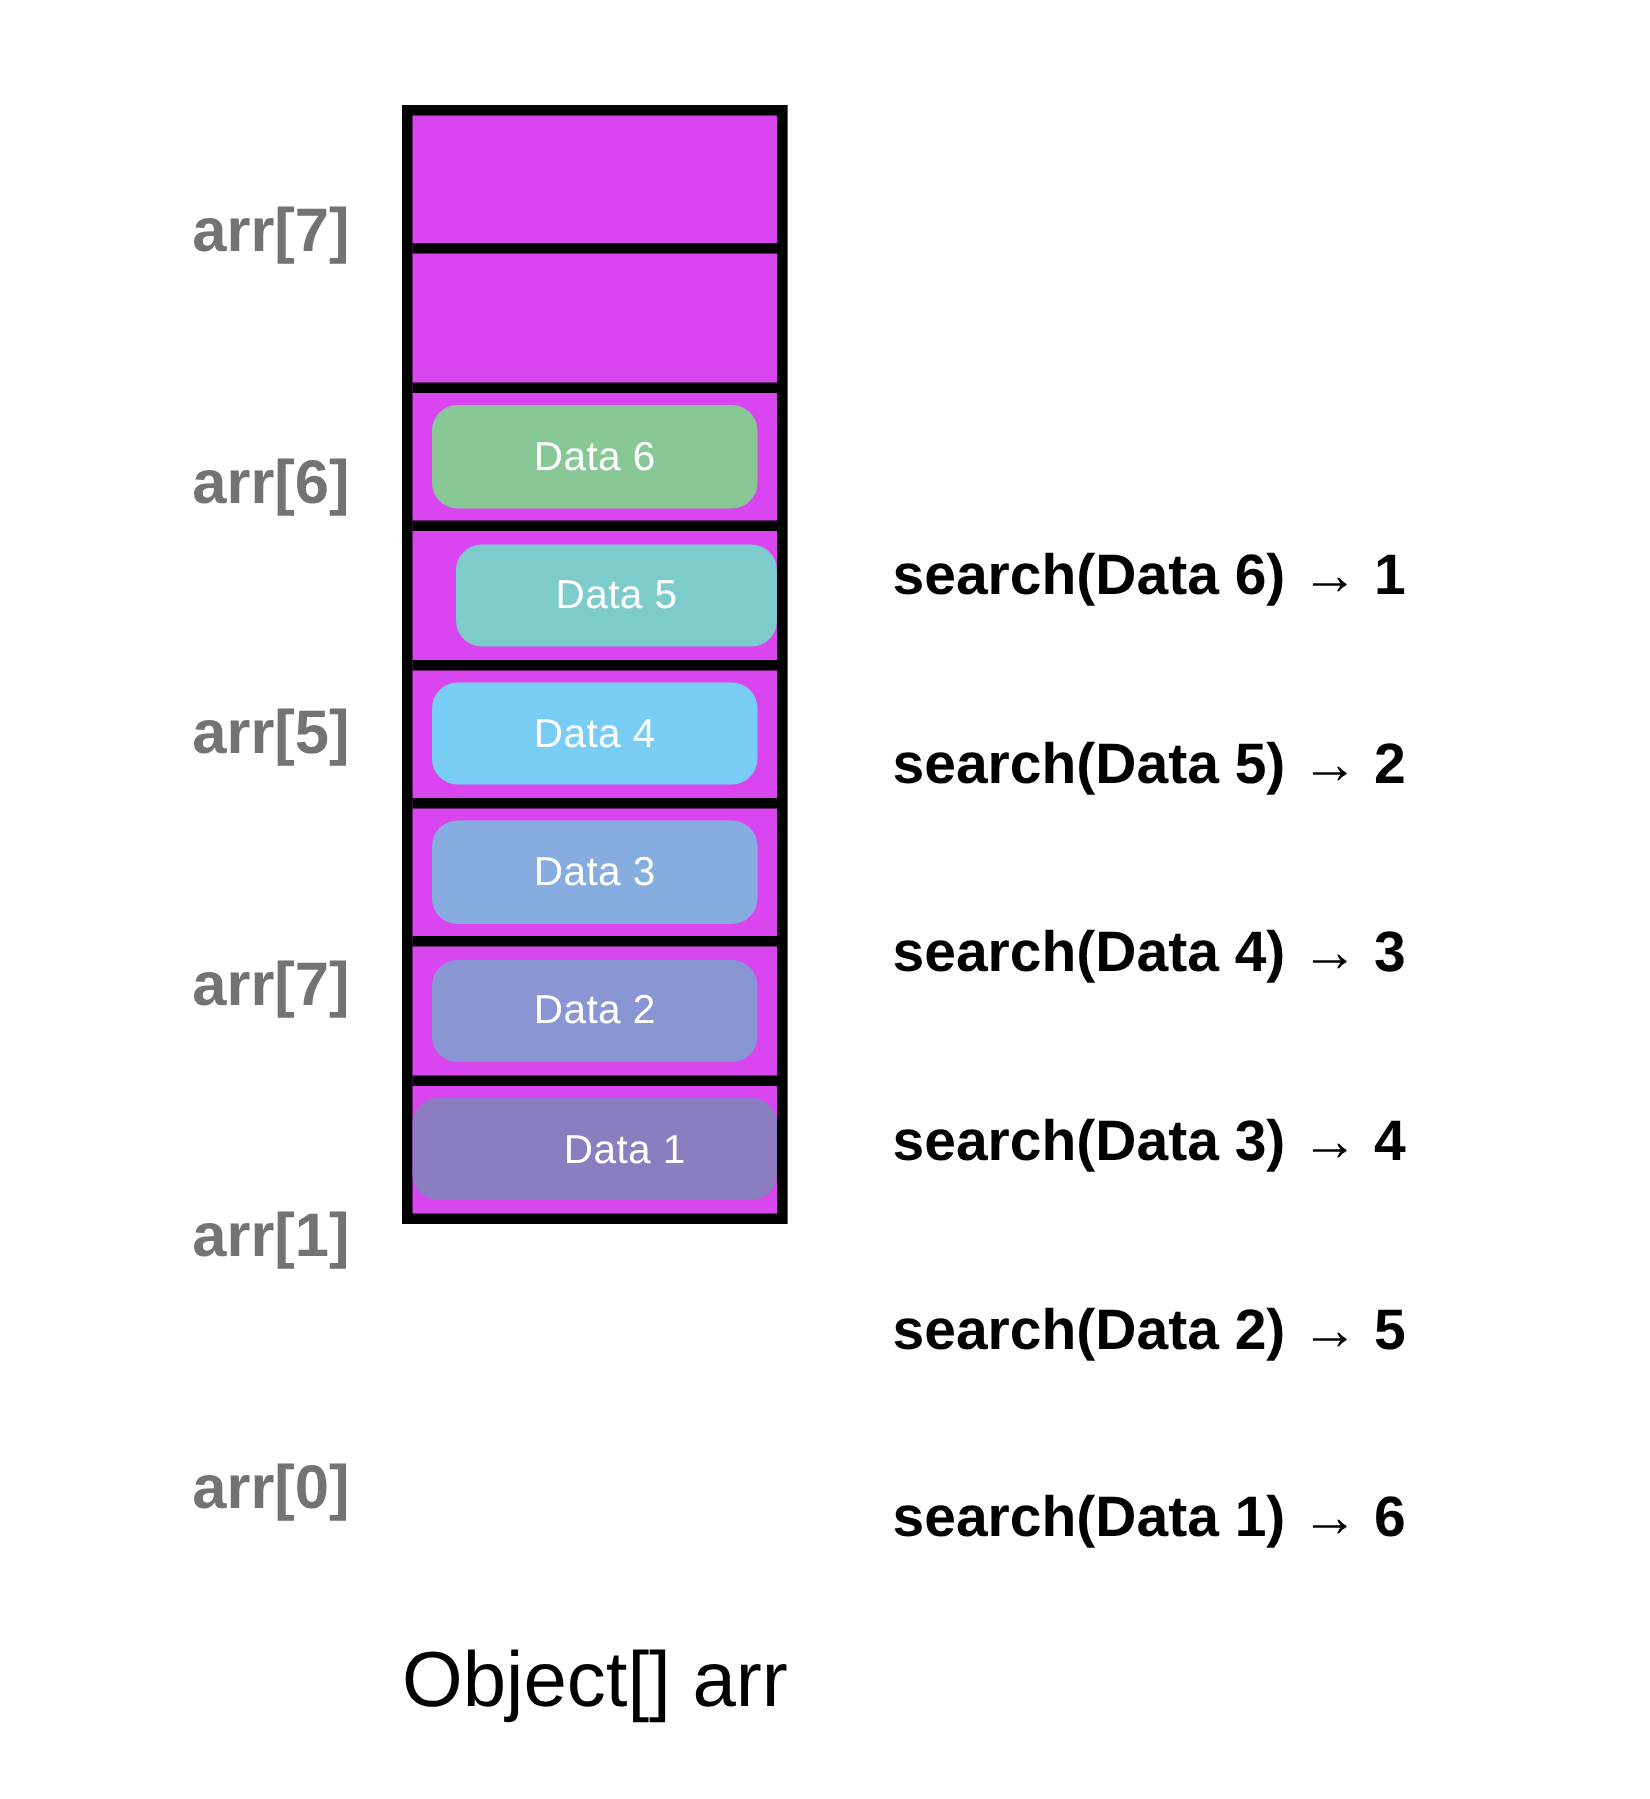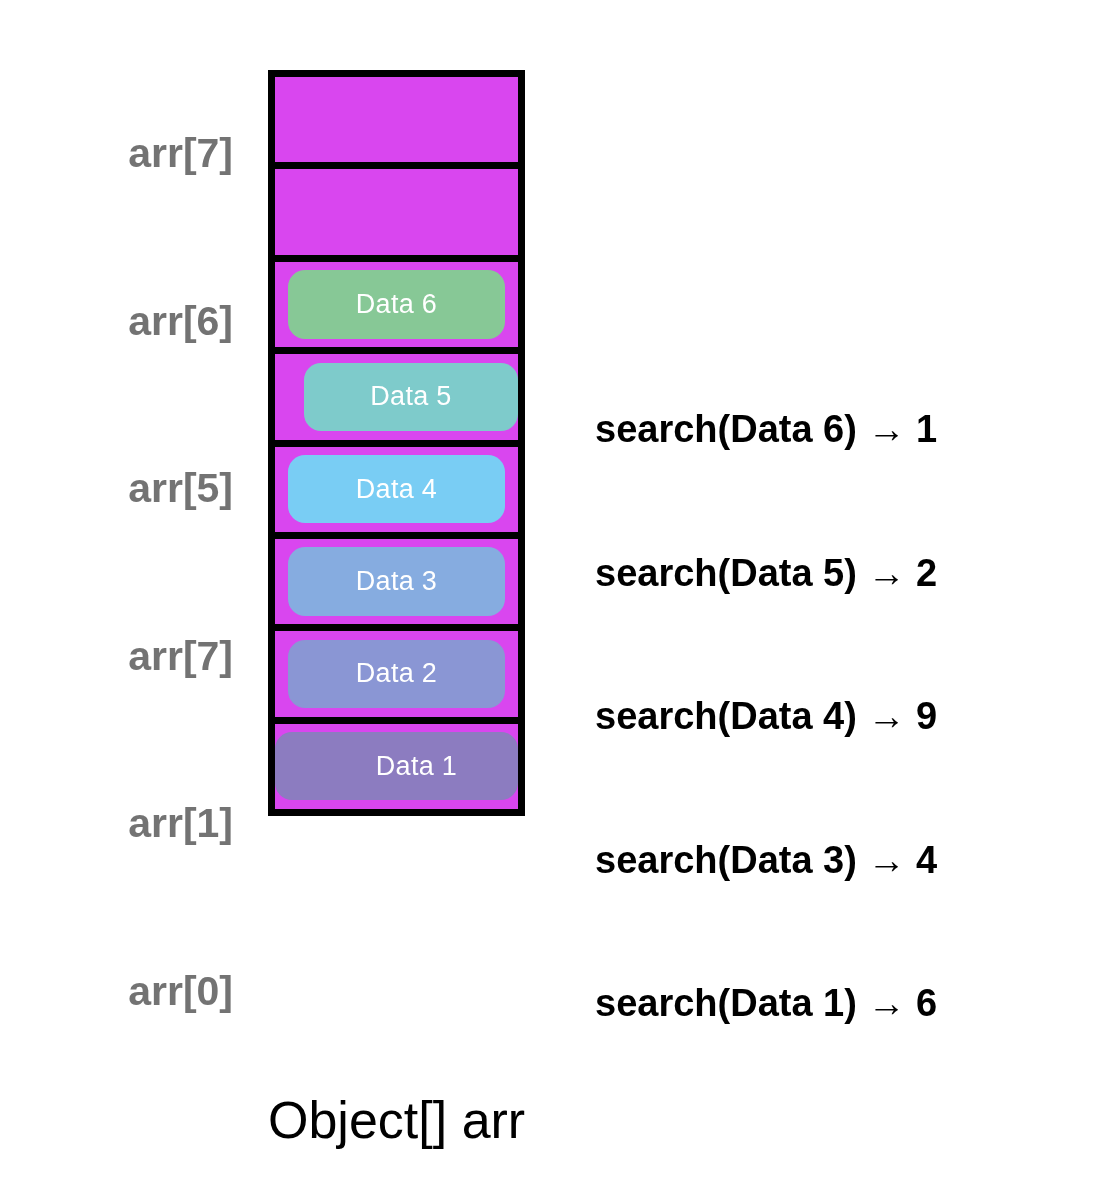--- a/index.html
+++ b/index.html
@@ -165,20 +165,21 @@
     <div class="array-cell">
       <div class="pill" style="background: rgb(140, 124, 192); padding-left: 40px;">Data 1</div>
     </div>
   </div>
 
   <div class="search-labels">
     <div class="search-slot blank"></div>
     <div class="search-slot blank"></div>
     <div class="search-slot">search(Data 6) → 1</div>
     <div class="search-slot">search(Data 5) → 2</div>
-    <div class="search-slot">search(Data 4) → 9</div>
+    <div class="search-slot">search(Data 4) → 3</div>
     <div class="search-slot">search(Data 3) → 4</div>
+    <div class="search-slot">search(Data 2) → 5</div>
     <div class="search-slot">search(Data 1) → 6</div>
   </div>
 
   <div class="caption">Object[] arr</div>
 
 </div>
 
 </body></html>

